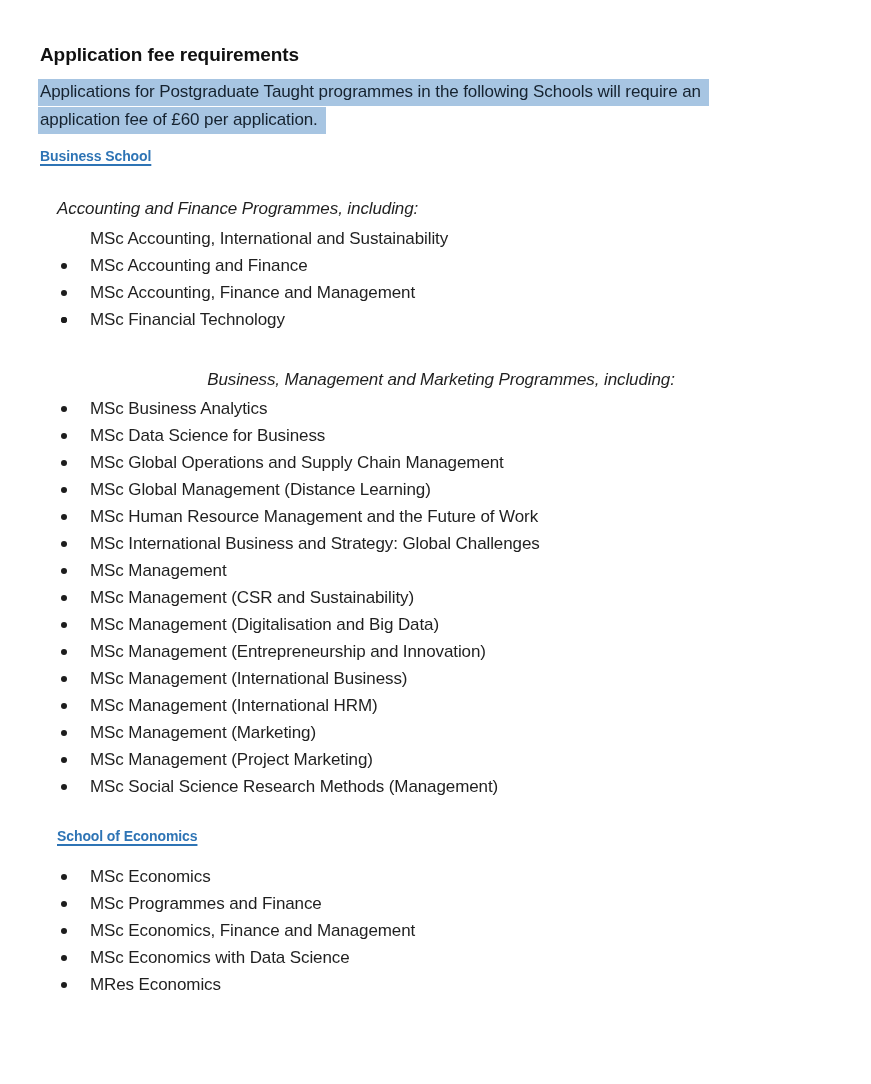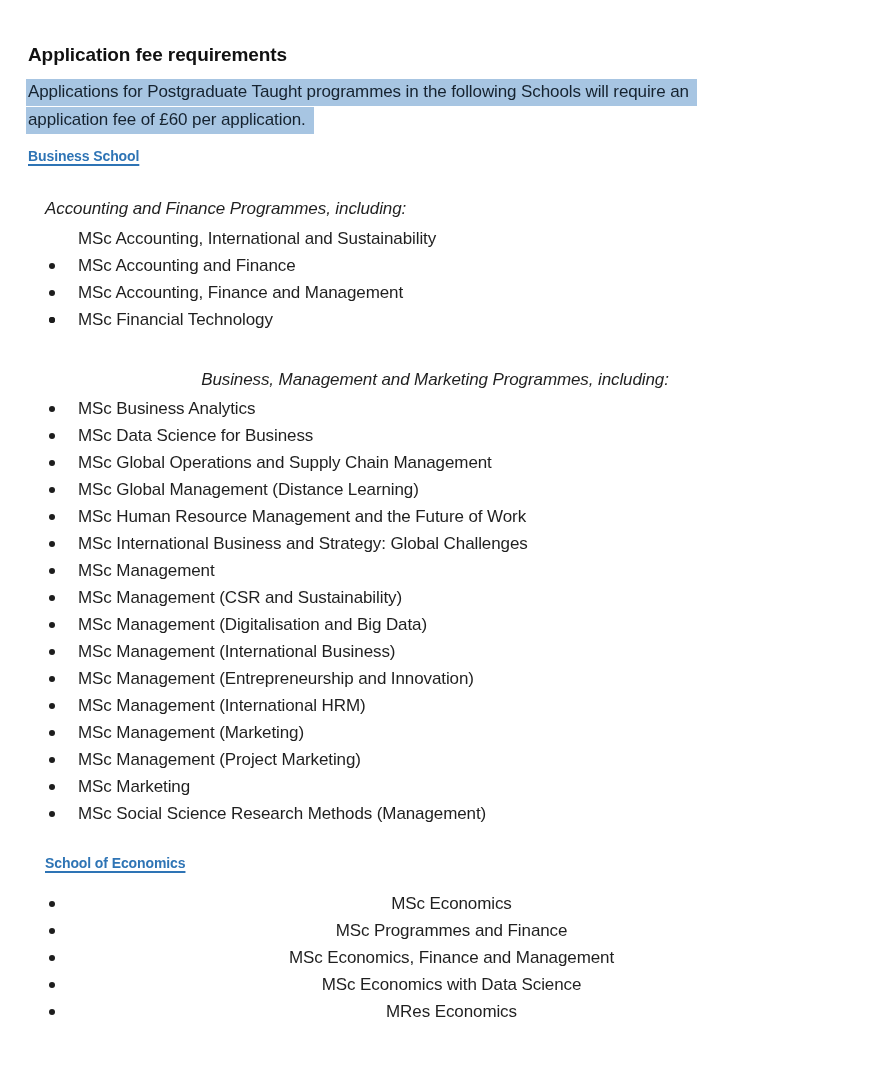--- a/index.html
+++ b/index.html
@@ -11,21 +11,21 @@
   * { box-sizing: border-box; }
   html, body { margin: 0; padding: 0; }
   body {
     width: 871px;
     height: 1084px;
     background: #ffffff;
     font-family: "Liberation Sans", sans-serif;
     color: var(--ink);
     overflow: hidden;
   }
-  .page { padding: 43px 46px 0 28px; }
+  .page { padding: 43px 46px 0 28px; margin-left: 12px; }
 
   .title {
     margin: 0;
     font-size: 19px;
     line-height: 23px;
     font-weight: 700;
     letter-spacing: -0.1px;
     color: #111111;
   }
 
@@ -85,21 +85,21 @@
     position: absolute;
     left: 21px;
     top: 10.5px;
     width: 6px;
     height: 6px;
     border-radius: 50%;
     background: #1d1d1d;
   }
   .group .prog-list { margin-top: 0; }
   .group.gap-lg .prog-list { margin-top: 4px; }
-  .prog-list.econ { margin-top: 16px; text-align: center; }
+  .prog-list.econ { margin-top: 16px; }
 </style>
 </head>
 <body>
 
 <div class="page">
 
   <h1 class="title">Application fee requirements</h1>
 
   <div class="intro">
     <span class="hl">Applications for Postgraduate Taught programmes in the following Schools will require an</span>
@@ -139,31 +139,30 @@
         <li><span class="dot"></span><span>MSc Human Resource Management and the Future of Work</span></li>
 
         <li><span class="dot"></span><span>MSc International Business and Strategy: Global Challenges</span></li>
 
         <li><span class="dot"></span><span>MSc Management</span></li>
 
         <li><span class="dot"></span><span>MSc Management (CSR and Sustainability)</span></li>
 
         <li><span class="dot"></span><span>MSc Management (Digitalisation and Big Data)</span></li>
 
+        <li><span class="dot"></span><span>MSc Management (Entrepreneurship and Innovation)</span></li>
+
         <li><span class="dot"></span><span>MSc Management (International Business)</span></li>
-
-        <li><span class="dot"></span><span>MSc Management (Entrepreneurship and Innovation)</span></li>
 
         <li><span class="dot"></span><span>MSc Management (International HRM)</span></li>
 
         <li><span class="dot"></span><span>MSc Management (Marketing)</span></li>
 
         <li><span class="dot"></span><span>MSc Management (Project Marketing)</span></li>
 
-        <li><span class="dot"></span><span>MSc Marketing</span></li>
 
         <li><span class="dot"></span><span>MSc Social Science Research Methods (Management)</span></li>
       </ul>
   </div>
 
   <a class="school-link indent">School of Economics</a>
 
   <ul class="prog-list econ">
 
       <li><span class="dot"></span><span>MSc Economics</span></li>

